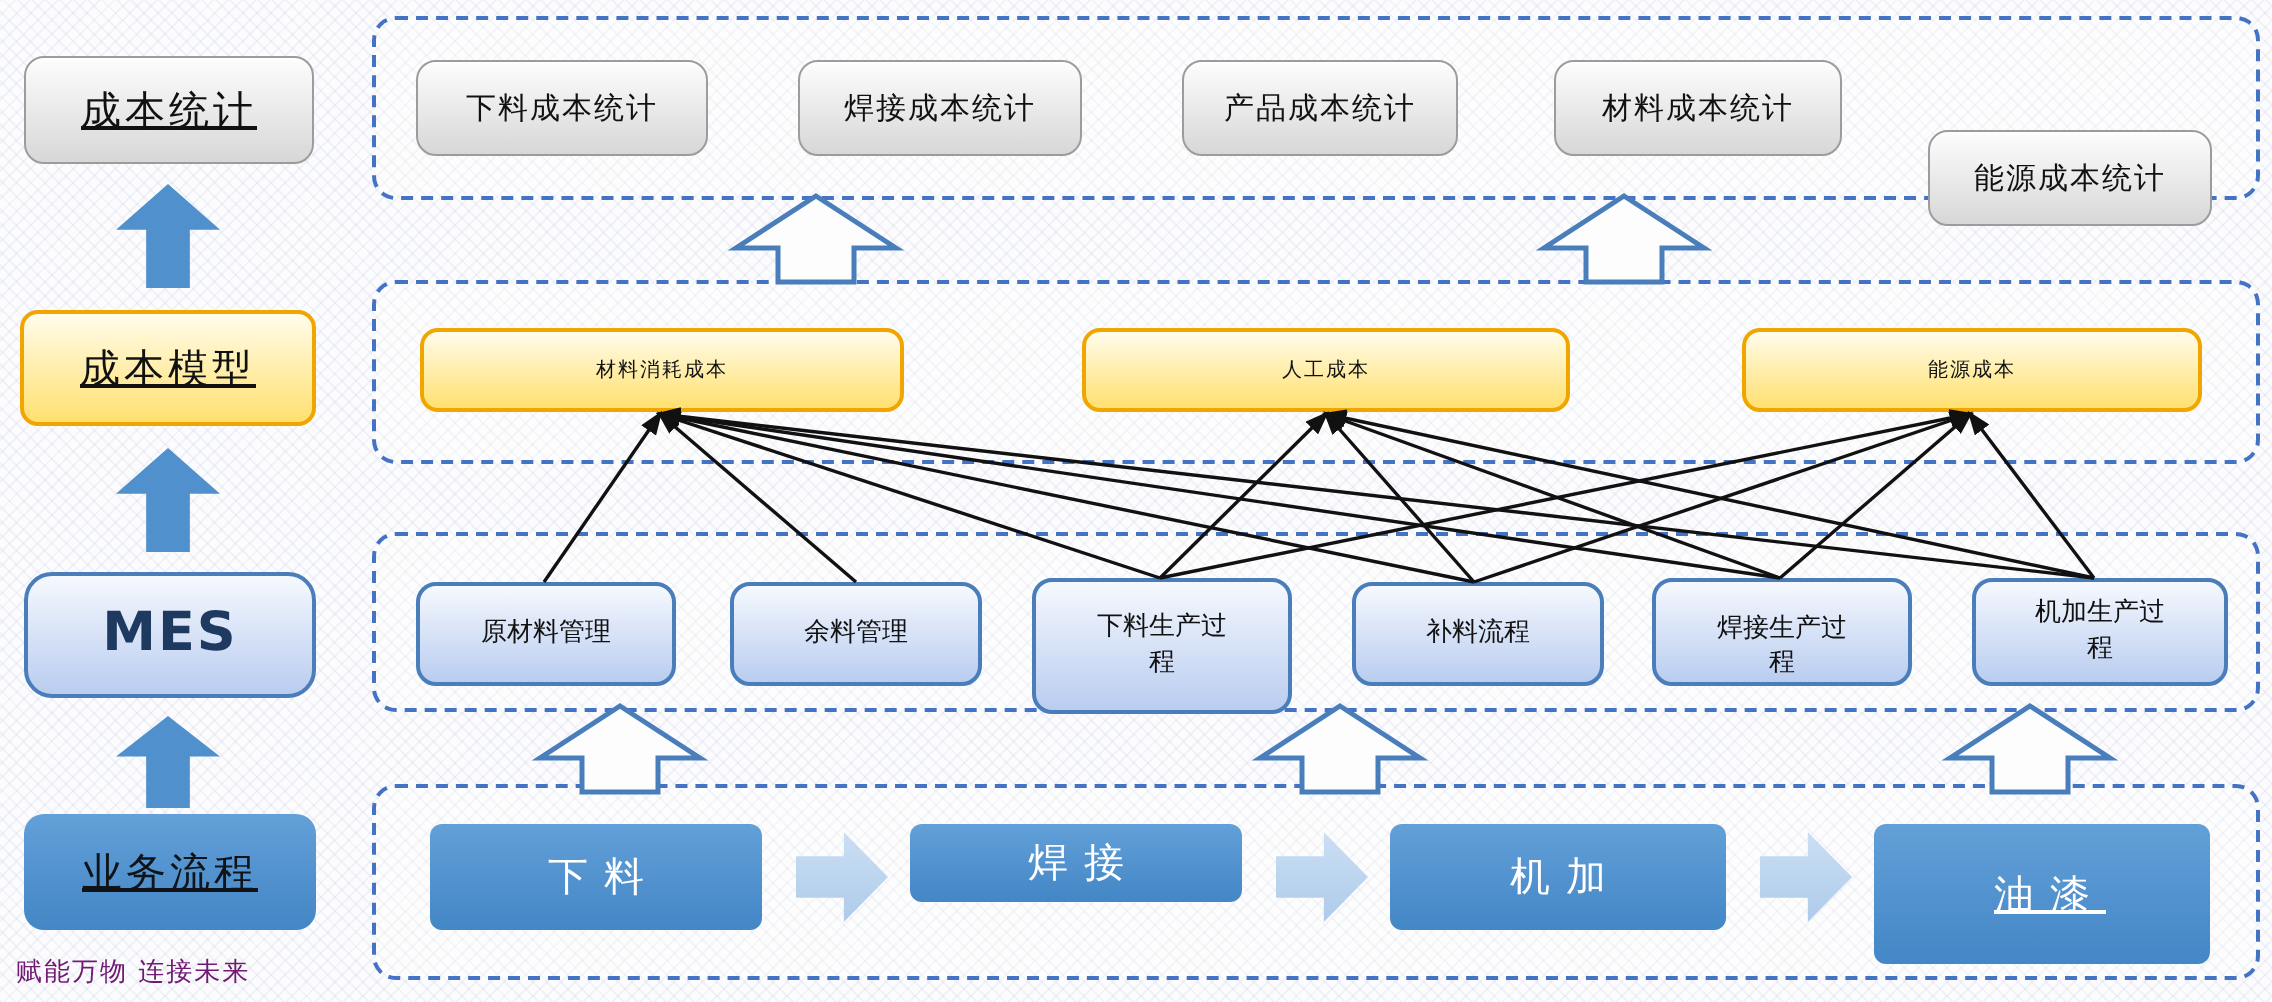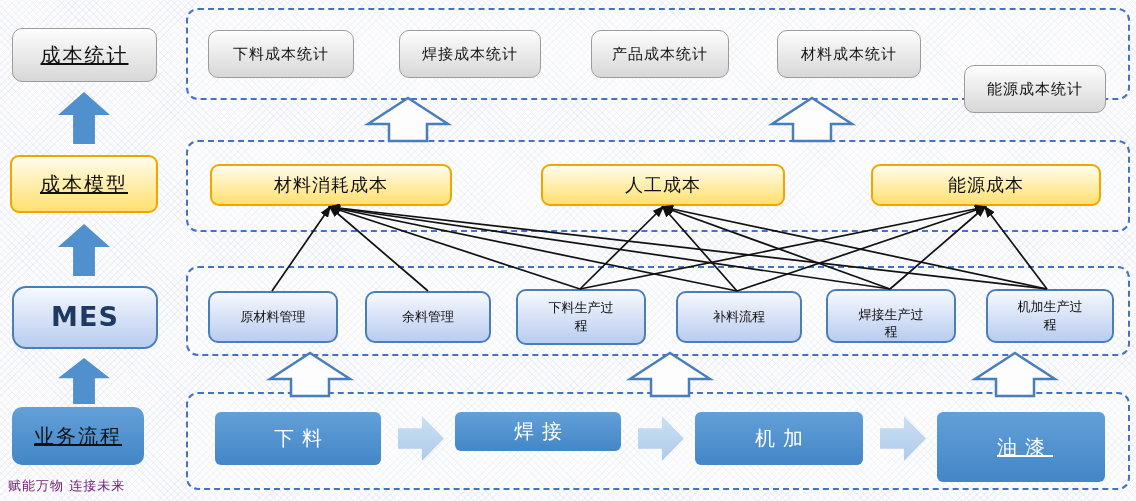--- a/index.html
+++ b/index.html
@@ -22,21 +22,21 @@
   }
   .gray{
     background:linear-gradient(180deg,#fdfdfd 0%,#ececec 45%,#d7d7d7 100%);
     border:1.5px solid #9c9c9c;border-radius:10px;
     box-shadow:inset 0 1px 0 #fff;
     font-size:15px;letter-spacing:1px;
   }
   .yellow{
     background:linear-gradient(180deg,#fffcec 0%,#ffedA6 55%,#ffe070 100%);
     border:2px solid #f0a500;border-radius:9px;
-    font-size:18px;letter-spacing:1px;
+    font-size:10px;letter-spacing:1px;
   }
   .blue-light{
     background:linear-gradient(180deg,#f6f9fe 0%,#d4e0f6 55%,#b9cdf0 100%);
     border:2px solid #4a7ebb;border-radius:10px;
     font-size:13px;
   }
   .blue-light span{display:inline-block;max-width:5.6em;line-height:1.35;}
   .blue-solid{
     background:linear-gradient(180deg,#63a0d8 0%,#4f90cd 60%,#4487c6 100%);
     border-radius:6px;color:#fff;font-size:20px;letter-spacing:8px;
@@ -63,21 +63,21 @@
 </div>
 <div class="abs up-arrow" style="left:58px;top:92px;width:52px;height:52px;"></div>
 <div class="abs box yellow col-title" style="left:10px;top:155px;width:148px;height:58px;">
   <span>成本模型</span>
 </div>
 <div class="abs up-arrow" style="left:58px;top:224px;width:52px;height:52px;"></div>
 <div class="abs box blue-light" style="left:12px;top:286px;width:146px;height:63px;border-radius:14px;">
   <span style="max-width:none;font-size:27px;font-weight:600;color:#1f3a60;letter-spacing:1px;">MES</span>
 </div>
 <div class="abs up-arrow" style="left:58px;top:358px;width:52px;height:46px;"></div>
-<div class="abs box blue-solid col-title" style="left:12px;top:407px;width:132px;height:58px;color:#101318;letter-spacing:2px;text-indent:0;border-radius:10px;">
+<div class="abs box blue-solid col-title" style="left:12px;top:407px;width:146px;height:58px;color:#101318;letter-spacing:2px;text-indent:0;border-radius:10px;">
   <span>业务流程</span>
 </div>
 
 <div class="abs layer" style="left:186px;top:8px;width:944px;height:92px;"></div>
 <div class="abs layer" style="left:186px;top:140px;width:944px;height:92px;"></div>
 <div class="abs layer" style="left:186px;top:266px;width:944px;height:90px;"></div>
 <div class="abs layer" style="left:186px;top:392px;width:944px;height:98px;"></div>
 
 <div class="abs box gray" style="left:208px;top:30px;width:146px;height:48px;">
   <span>下料成本统计</span>
@@ -104,21 +104,21 @@
 <div class="abs box yellow" style="left:871px;top:164px;width:230px;height:42px;">
   <span>能源成本</span>
   </div>
 
 <div class="abs box blue-light" style="left:208px;top:291px;width:130px;height:52px;">
   <span>原材料管理</span>
   </div>
 <div class="abs box blue-light" style="left:365px;top:291px;width:126px;height:52px;">
   <span>余料管理</span>
   </div>
-<div class="abs box blue-light" style="left:516px;top:289px;width:130px;height:56px;">
+<div class="abs box blue-light" style="left:516px;top:289px;width:130px;height:68px;">
   <span>下料生产过程</span>
   </div>
 <div class="abs box blue-light" style="left:676px;top:291px;width:126px;height:52px;">
   <span>补料流程</span>
   </div>
 <div class="abs box blue-light" style="left:826px;top:289px;width:130px;height:54px;align-items:flex-end;">
   <span>焊接生产过程</span>
   </div>
 <div class="abs box blue-light" style="left:986px;top:289px;width:128px;height:54px;">
   <span>机加生产过程</span>

